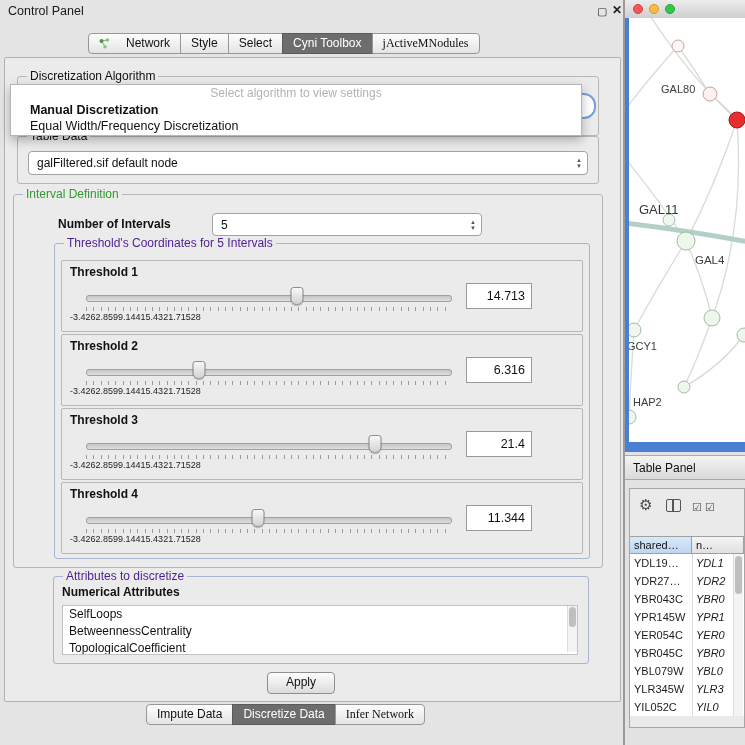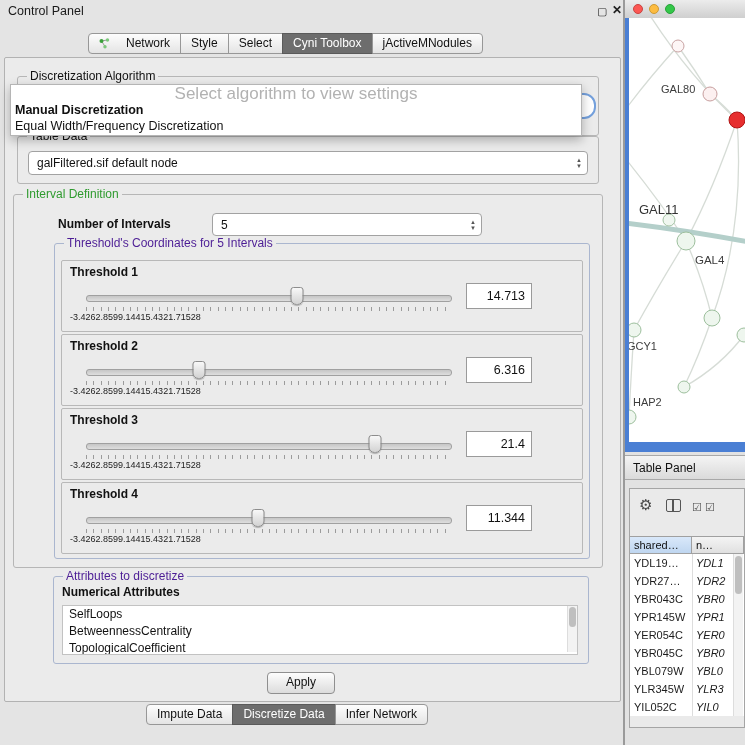--- a/index.html
+++ b/index.html
@@ -9,40 +9,40 @@
   
   .cp{position:absolute;left:0;top:0;width:623px;height:745px;background:#e4e4e4;border-right:2px solid #9a9a9a;}
   .cp-title{position:absolute;left:8px;top:4px;font-size:12.5px;color:#1a1a1a;}
   .win-ico{position:absolute;top:3px;font-size:12px;color:#222;cursor:default;}
 
   
   .seg{position:absolute;display:flex;}
   .seg .s{border:1px solid #979797;margin-left:-1px;background:linear-gradient(#fdfdfd,#e4e4e4);
           font-size:12px;line-height:19px;height:19px;padding:0 10px;color:#111;white-space:nowrap;display:flex;align-items:center;gap:16px;}
   .seg .s:first-child{border-radius:4px 0 0 4px;margin-left:0;}
-  .seg .s:last-child{border-radius:0 4px 4px 0;}
+  .seg .s:last-child{border-radius:0 4px 4px 0;font-family:Liberation Serif, serif;}
   .seg .s.sel{background:#6d6d6d;color:#fff;border-color:#5a5a5a;}
 
   .cp-body{position:absolute;left:4px;top:57px;width:615px;height:643px;border:1px solid #b2b2b2;background:#ebebeb;border-radius:2px;}
 
   .grp{position:absolute;border:1px solid #b6b6b6;border-radius:3px;}
   .glabel{position:absolute;top:-8px;left:9px;background:#ebebeb;padding:0 3px;font-size:12px;color:#111;white-space:nowrap;}
   .glabel.green{color:#2f9b2f;}
   .glabel.blue{color:#4c1d95;}
 
   .combo{position:absolute;background:#fff;border:1px solid #a2a2a2;border-radius:4px;font-size:12px;color:#111;}
   .combo .txt{position:absolute;left:8px;top:0;bottom:0;display:flex;align-items:center;}
   .combo .spin{position:absolute;right:5px;top:50%;transform:translateY(-50%);font-size:6px;color:#555;line-height:6px;text-align:center;}
 
   .algo-combo{position:absolute;left:8px;top:16px;width:566px;height:22px;background:#fff;border:2px solid #74a0dc;border-radius:12px;}
 
   
   .overlay{position:absolute;left:10px;top:84px;width:570px;height:50px;background:#fff;border:1px solid #b5b5b5;box-shadow:0 4px 10px rgba(0,0,0,.28);z-index:9;}
-  .ov-hint{text-align:center;color:#b2b2b2;font-size:17px;height:17px;line-height:17px;}
-  .ov-opt{font-size:12.5px;height:16px;line-height:16px;padding-left:4px;color:#111;}
+  .ov-hint{text-align:center;color:#b2b2b2;font-size:12px;height:17px;line-height:17px;}
+  .ov-opt{font-size:12.5px;height:16px;line-height:16px;padding-left:19px;color:#111;}
   .ov-opt.bold{font-weight:bold;}
 
   
   .tpanel{position:absolute;left:6px;width:520px;height:70px;border:1px solid #b8b8b8;border-radius:2px;}
   .tname{position:absolute;left:8px;top:4px;font-size:12px;font-weight:bold;color:#111;}
   .slider{position:absolute;left:24px;top:26px;width:366px;height:18px;}
   .track{position:absolute;left:0;right:0;top:8px;height:5px;background:linear-gradient(#c6c6c6,#dedede);border:1px solid #a0a0a0;border-radius:3px;}
   .handle{position:absolute;top:0;width:11px;height:16px;background:linear-gradient(#f8f8f8,#d2d2d2);border:1px solid #8d8d8d;border-radius:3px 3px 6px 6px;transform:translateX(-50%);box-shadow:0 1px 1px rgba(0,0,0,.25);}
   .ticks{position:absolute;left:24px;top:46px;width:366px;height:4px;background:repeating-linear-gradient(90deg,#9b9b9b 0 1px,transparent 1px 7.32px);}
   .ticklabels{position:absolute;left:8px;top:51px;width:392px;display:flex;font-size:9px;color:#222;}

